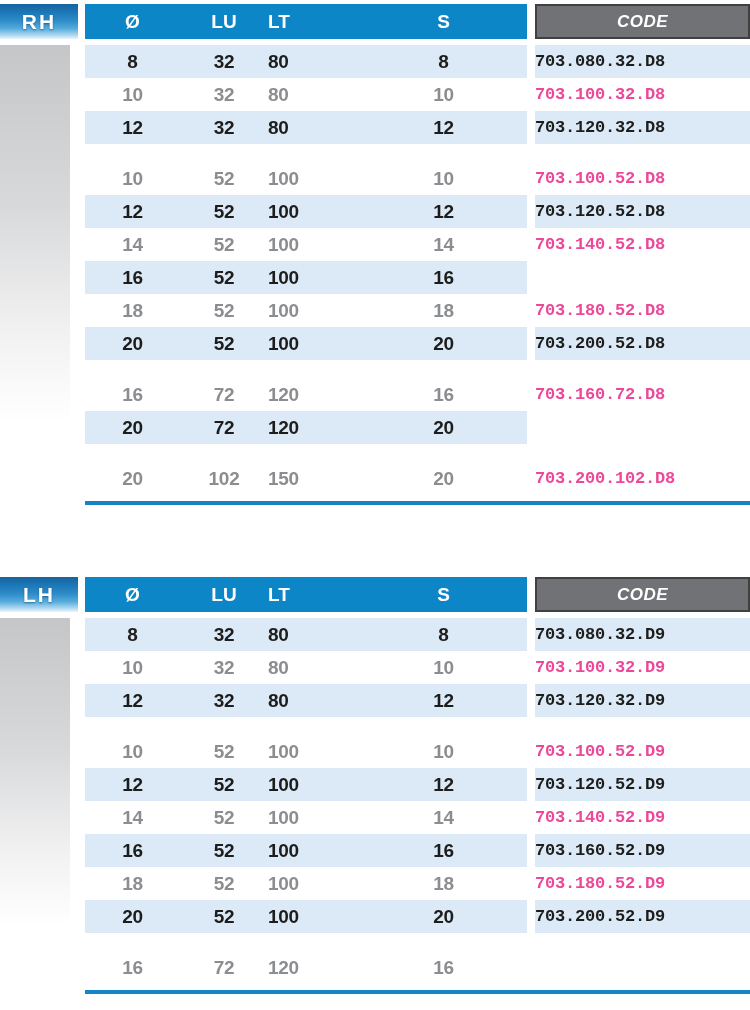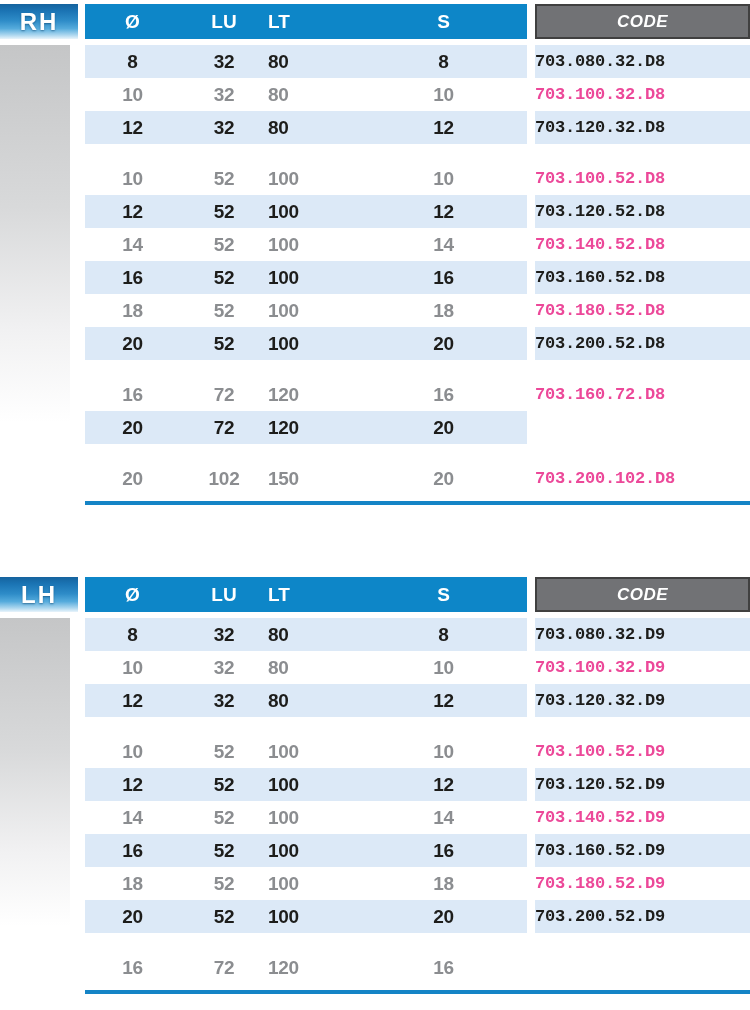--- a/index.html
+++ b/index.html
@@ -13,21 +13,21 @@
 
   
   .table-section { position:relative; width:750px; }
   .section-spacer { height:72px; }
 
   
   .head-row { display:flex; height:35px; }
   .badge {
     width:78px; height:35px; margin-right:7px;
     background:linear-gradient(180deg,#15639e 0%,#1b74b4 20%,#2e8cc8 48%,#55abdc 70%,#a9d5ee 88%,#e9f4fb 100%);
-    color:#ffffff; font-weight:bold; font-size:24px; letter-spacing:2px;
+    color:#ffffff; font-weight:bold; font-size:21px; letter-spacing:2px;
     display:flex; align-items:center; justify-content:center;
     text-shadow:0 1px 2px rgba(10,60,100,.55);
   }
   .cols-header {
     width:442px; height:35px; background:#0d86c8;
     display:flex; align-items:center;
     color:#ffffff; font-weight:bold; font-size:19px;
   }
   .head-gutter { width:8px; }
   .code-header {
@@ -175,23 +175,20 @@
             </div>
           </div>
           <div class="row emph">
             <div class="band main">
               <span class="num c-d">16</span>
               <span class="num c-lu">52</span>
               <span class="num c-lt">100</span>
               <span class="num c-s">16</span>
             </div>
             <div class="row-gutter"></div>
-            <div class="band codeband">
-              <span class="code-text">703.160.52.D8</span>
-            </div>
           </div>
           <div class="row">
             <div class="band main">
               <span class="num c-d">18</span>
               <span class="num c-lu">52</span>
               <span class="num c-lt">100</span>
               <span class="num c-s">18</span>
             </div>
             <div class="row-gutter"></div>
             <div class="band codeband">

